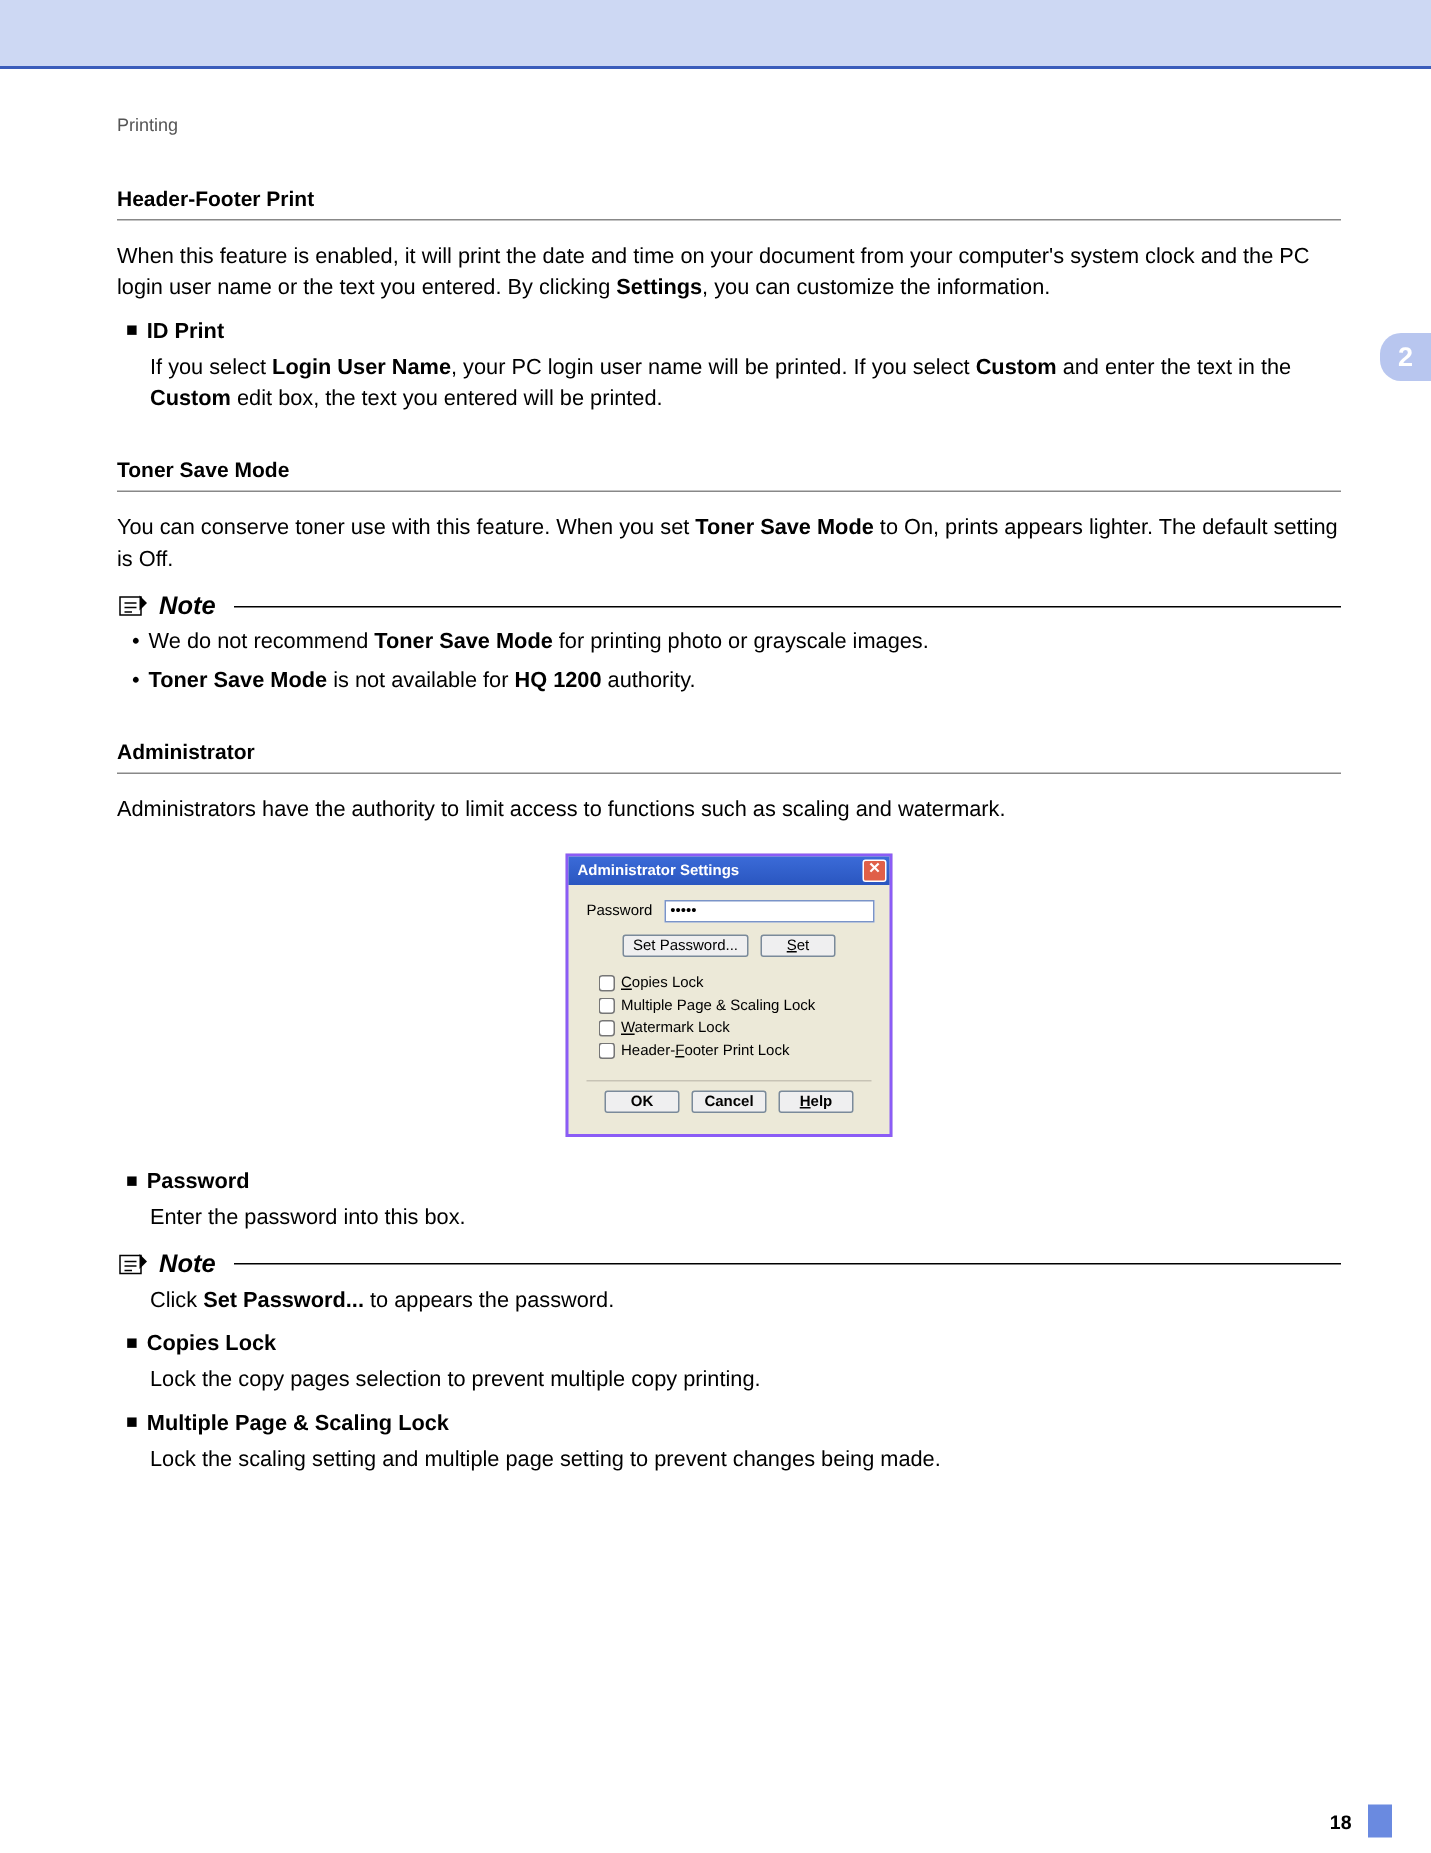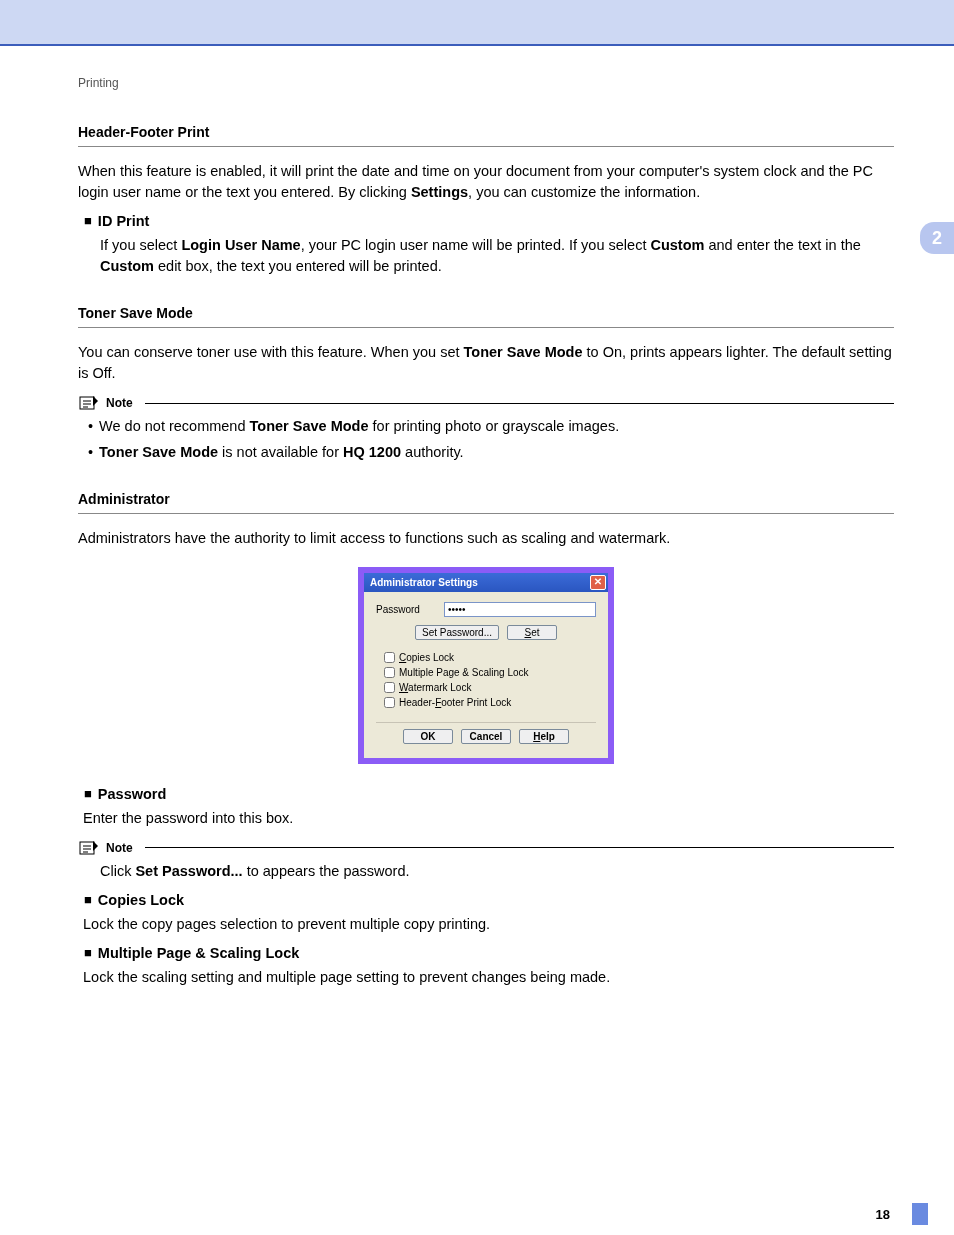--- a/index.html
+++ b/index.html
@@ -37,35 +37,35 @@
   }
   .rule-grey {
     border: none;
     border-top: 1px solid #888;
     margin-bottom: 14px;
   }
   p.body {
     line-height: 1.45;
     margin-bottom: 10px;
   }
-  .indent1 { margin-left: 5px; }
+  .indent1 { margin-left: 22px; }
   .bullet-sq {
     margin-left: 6px;
     margin-bottom: 6px;
   }
   .bullet-sq .sq { font-size: 13px; margin-right: 6px; position: relative; top: -1px; }
   .sect-gap { margin-top: 28px; }
   .note-head {
     display: flex;
     align-items: center;
     gap: 6px;
     margin-top: 8px;
     margin-bottom: 4px;
   }
-  .note-head .note-label { font-weight: bold; font-size: 12px; }
+  .note-head .note-label { font-weight: bold; font-size: 17px; font-style: italic; }
   .note-head .note-line {
     flex: 1;
     border-top: 1px solid #000;
     margin-left: 6px;
     height: 0;
   }
   .note-icon {
     width: 22px; height: 18px;
     display: inline-flex; align-items: center; justify-content: center;
   }
@@ -86,33 +86,33 @@
     display: flex;
     align-items: center;
     justify-content: center;
   }
   .footer {
     position: absolute;
     bottom: 10px;
     right: 26px;
     display: flex;
     align-items: center;
-    gap: 22px;
+    gap: 11px;
   }
   .footer .pg { font-weight: bold; font-size: 13px; }
   .footer .tab {
     width: 16px; height: 22px;
     background: #6a8ae0;
   }
 
   
   .dialog {
-    width: 256px;
+    width: 218px;
     margin: 18px auto 22px auto;
-    border: 6px solid #8b5cf6;
+    border: 2px solid #8b5cf6;
     background: #ece9d8;
     font-size: 10px;
     font-family: Tahoma, Arial, sans-serif;
     color: #000;
   }
   .dlg-titlebar {
     background: linear-gradient(#3b6bd8, #2a56c0);
     color: #fff;
     display: flex;
     align-items: center;

